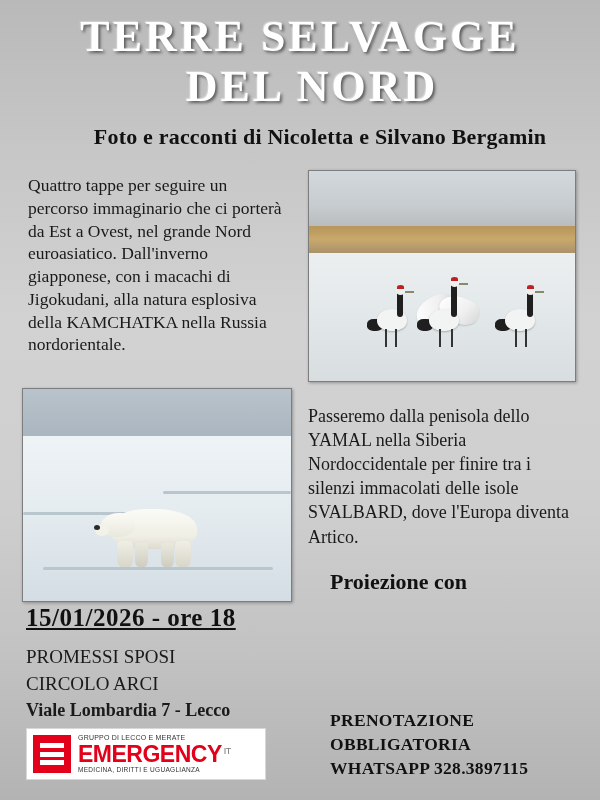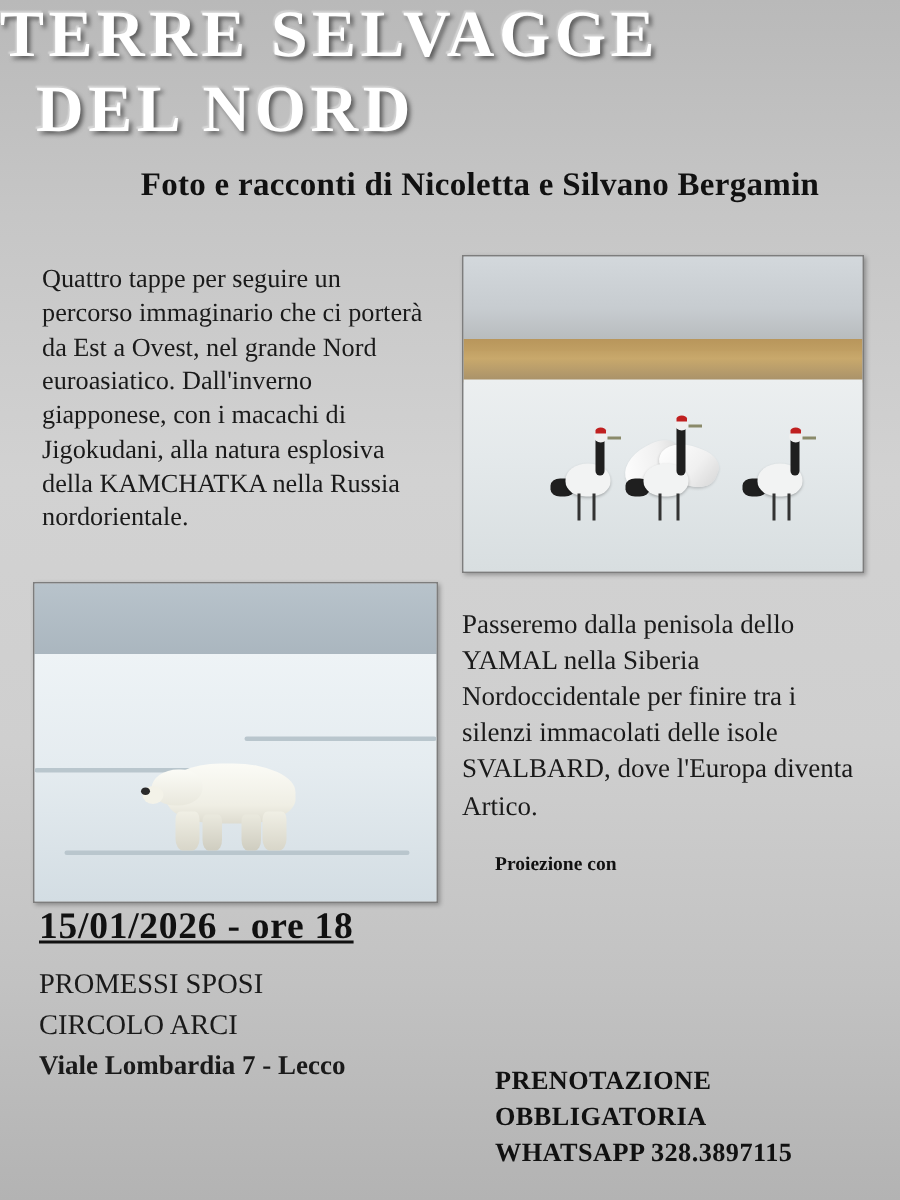--- a/index.html
+++ b/index.html
@@ -15,20 +15,22 @@
   }
   .poster {
     position: relative;
     width: 600px;
     height: 800px;
     background: linear-gradient(180deg, #b9b9b9 0%, #c6c6c6 18%, #d2d2d2 40%, #cfcfcf 62%, #c2c2c2 82%, #b3b3b3 100%);
     overflow: hidden;
   }
   
   .title-block {
+    padding-top: 14px;
+    text-align: center;
   }
   .title-line {
     font-family: "Liberation Serif", serif;
     font-weight: bold;
     font-size: 44px;
     letter-spacing: 3px;
     color: #ffffff;
     text-shadow: 2px 2px 3px rgba(60,60,60,0.75), -1px -1px 1px rgba(255,255,255,0.4);
     line-height: 1.04;
     white-space: nowrap;
@@ -270,21 +272,21 @@
     margin-top: 1px;
   }
   
   .price-block {
     position: absolute;
     left: 330px;
     top: 568px;
     width: 250px;
     font-family: "Liberation Serif", serif;
     font-weight: bold;
-    font-size: 13px;
+    font-size: 22px;
     line-height: 1.28;
     color: #111;
   }
   .donation {
     position: absolute;
     left: 330px;
     top: 644px;
     width: 250px;
     font-family: "Liberation Serif", serif;
     font-weight: bold;
@@ -381,20 +383,32 @@
   <div class="text-right">Passeremo dalla penisola dello YAMAL  nella Siberia Nordoccidentale  per finire tra i silenzi immacolati delle isole SVALBARD, dove l'Europa diventa Artico.</div>
 
   <div class="date-line">15/01/2026 - ore 18</div>
 
   <div class="venue">
     <div>PROMESSI SPOSI</div>
     <div>CIRCOLO ARCI</div>
     <div class="strong">Viale Lombardia 7 - Lecco</div>
   </div>
 
+  <div class="logo">
+    <div class="logo-mark">
+      <span></span>
+        <span></span>
+        <span></span>
+    </div>
+    <div class="logo-text">
+      <div class="logo-top">GRUPPO DI LECCO E MERATE</div>
+      <div class="logo-word"><span>EMERGENCY</span><span class="logo-it">IT</span></div>
+      <div class="logo-tag">MEDICINA, DIRITTI E UGUAGLIANZA</div>
+    </div>
+  </div>
 
   <div class="price-block">
     <div>Proiezione con</div>
   </div>
 
 
   <div class="booking">
     <div>PRENOTAZIONE</div>
     <div>OBBLIGATORIA</div>
     <div>WHATSAPP   328.3897115</div>

